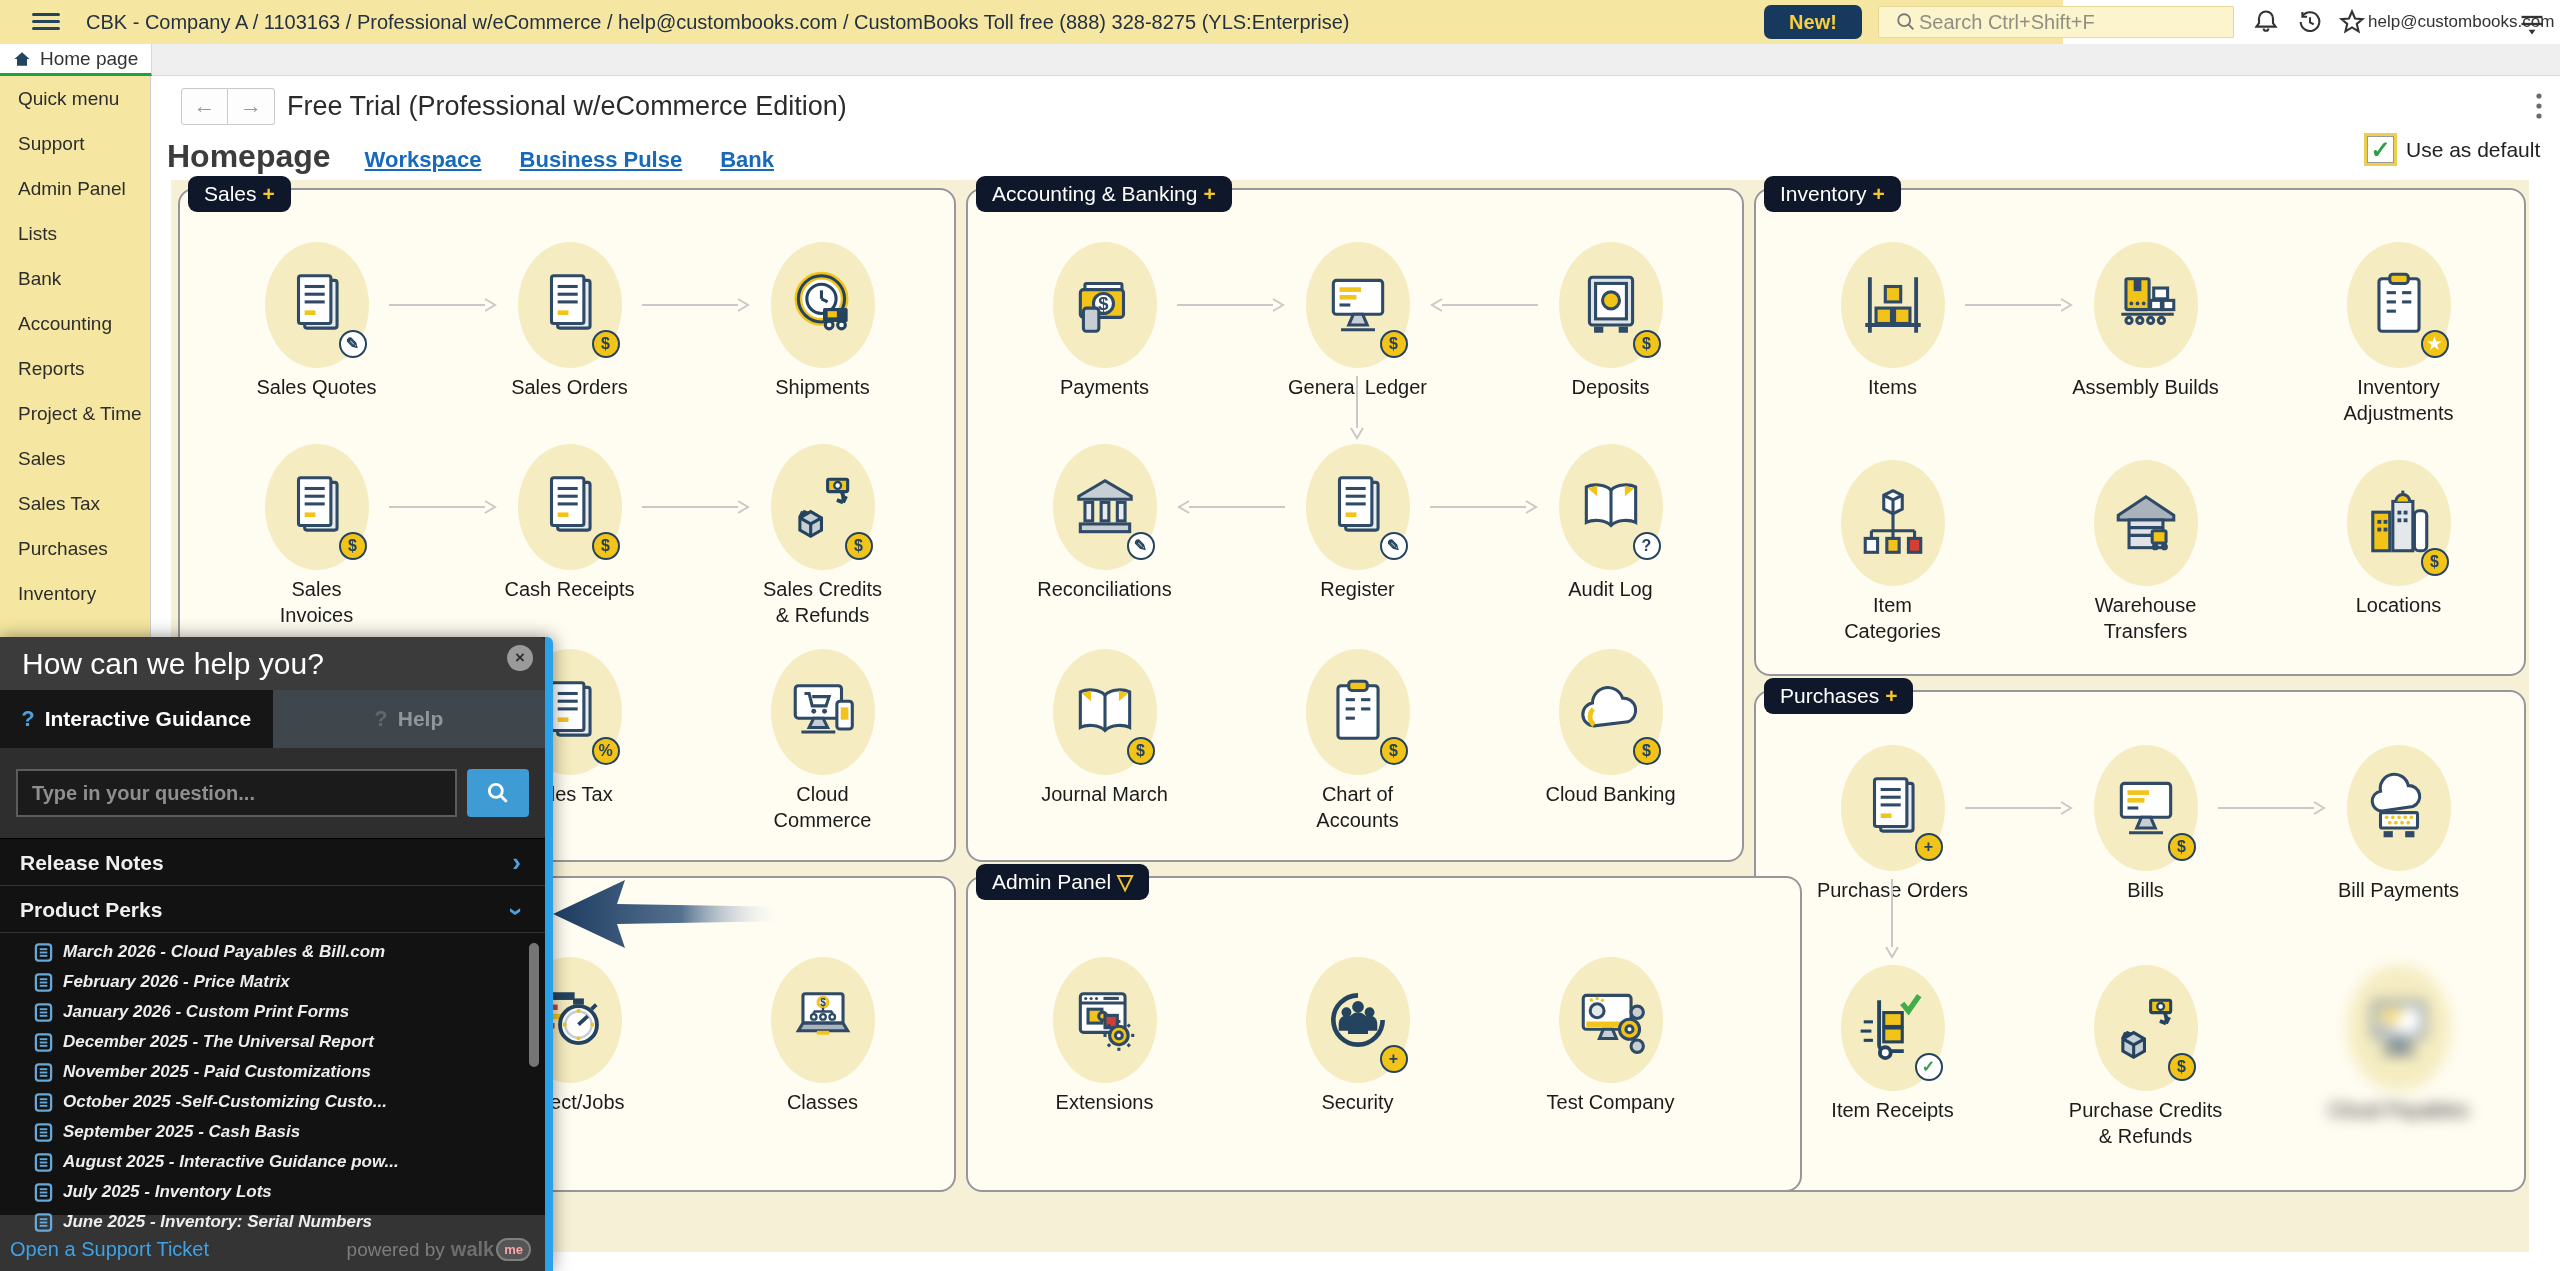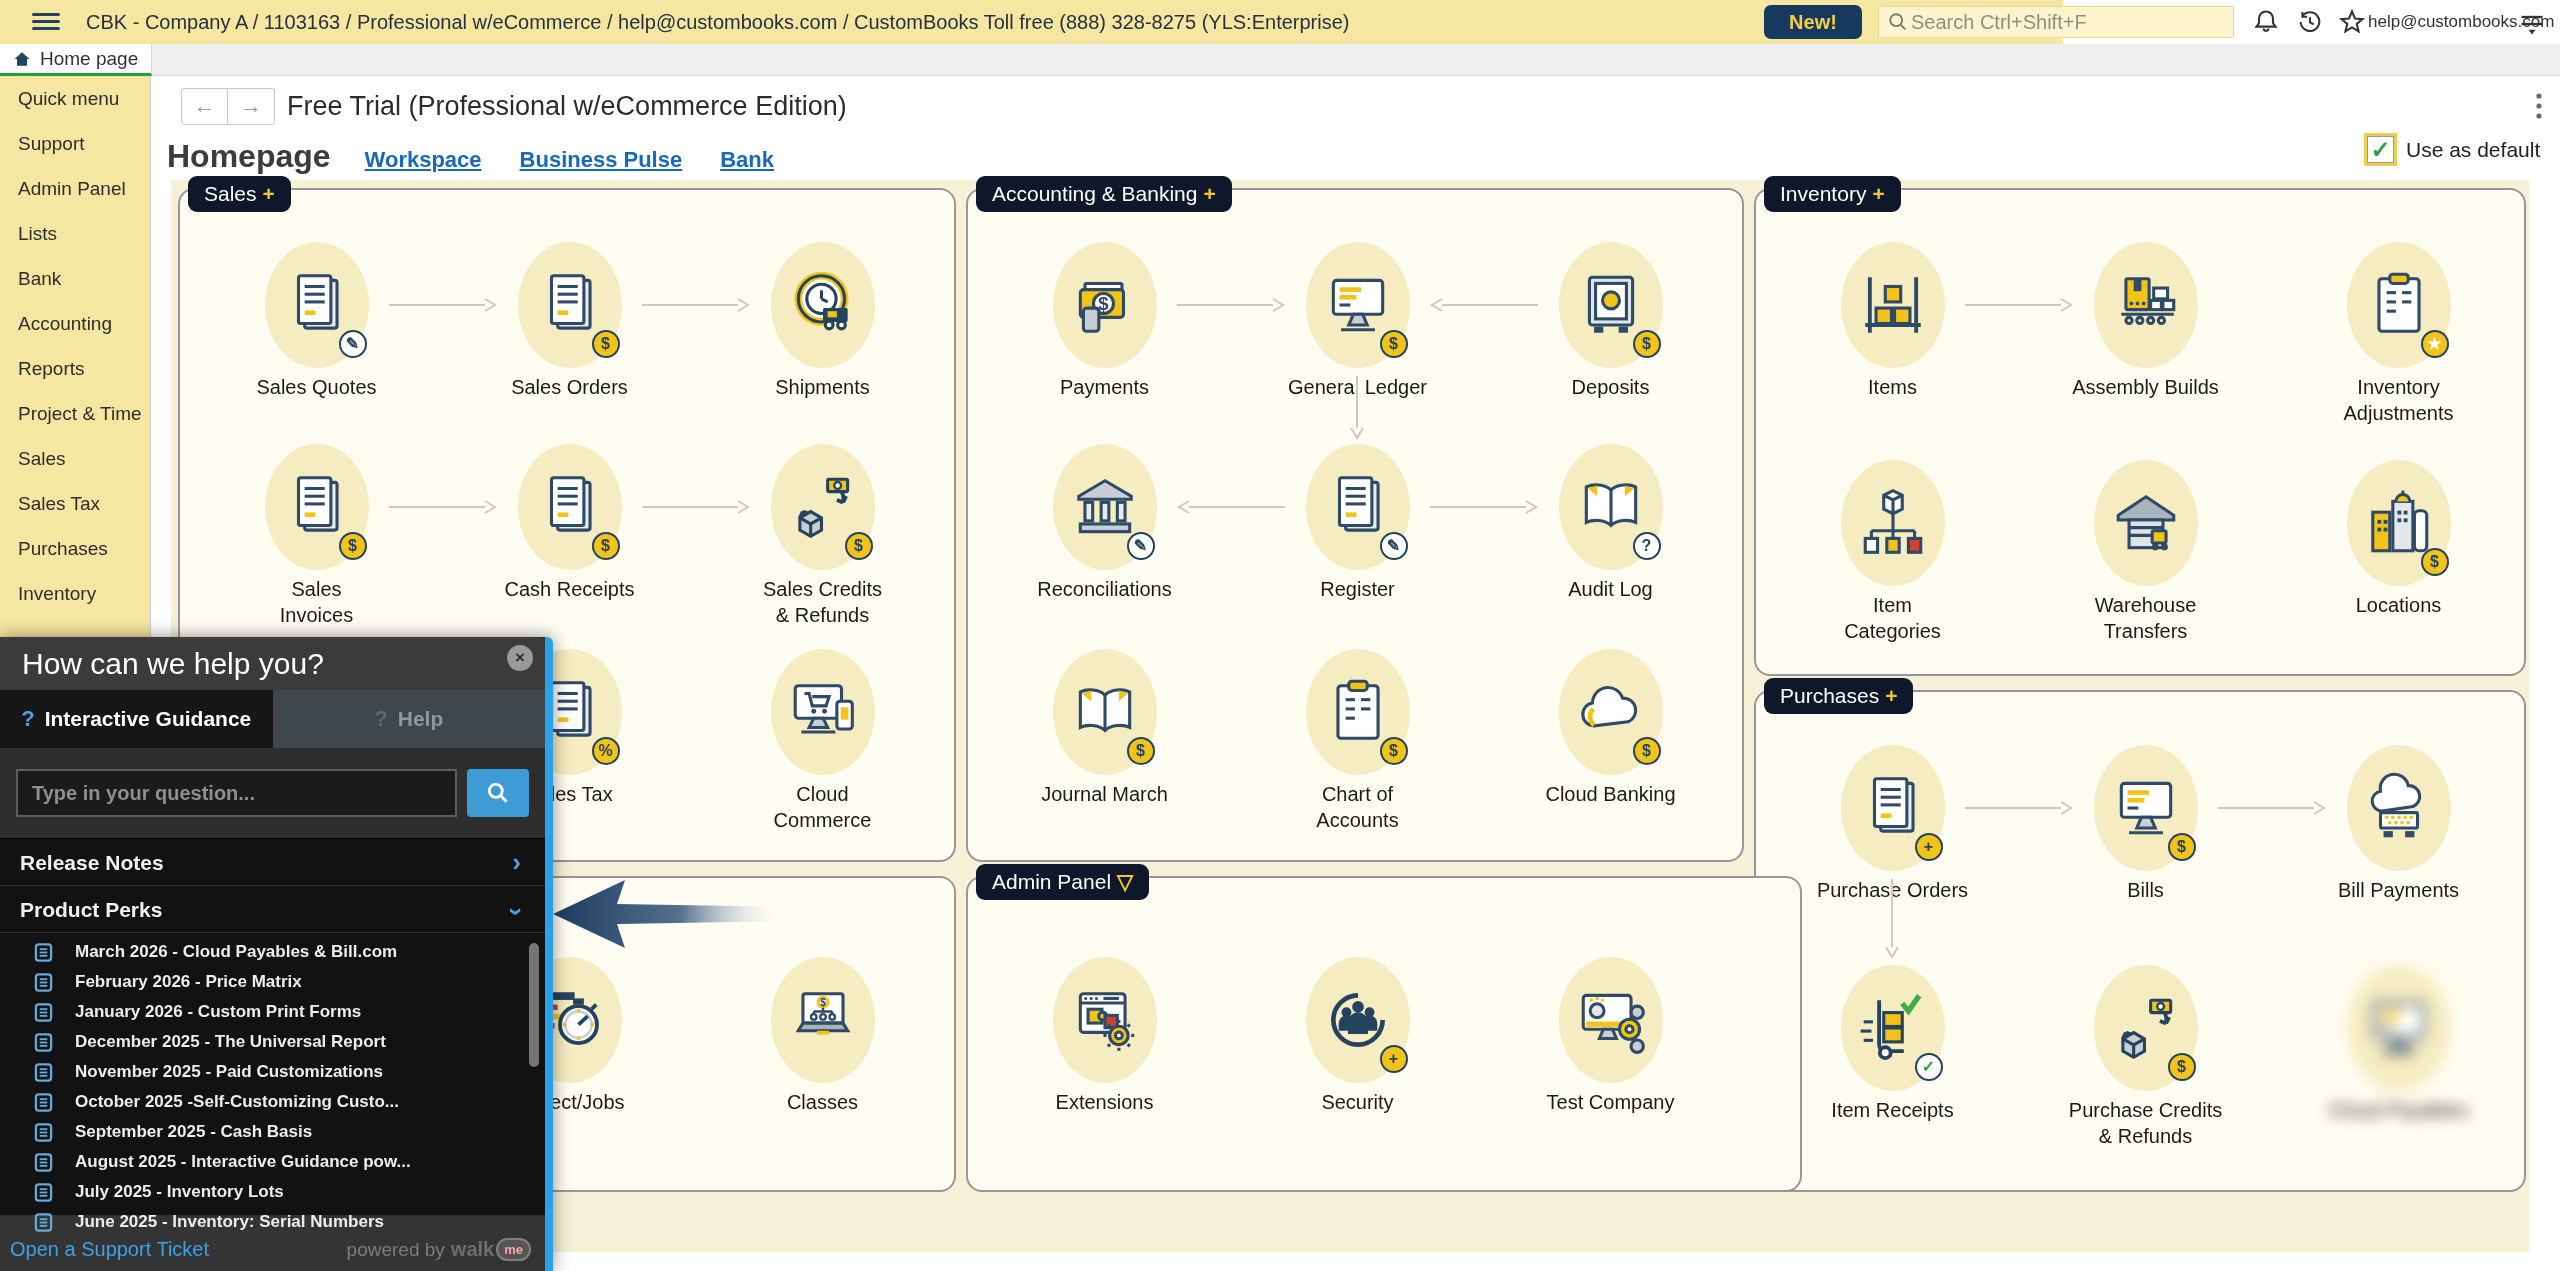--- a/index.html
+++ b/index.html
@@ -7,21 +7,21 @@
   *{box-sizing:border-box;}
 
   
   .topbar{position:absolute;left:0;top:0;width:2063px;height:44px;background:#f5e7a1;}
   .hamburger{position:absolute;left:32px;top:9px;width:28px;height:26px;cursor:pointer;}
   .hamburger span{display:block;height:3px;background:#24435e;margin:4px 0;border-radius:2px;}
   .crumb{position:absolute;left:86px;top:0;height:44px;line-height:44px;font-size:20px;color:#243140;white-space:nowrap;}
   .newbadge{position:absolute;left:1764px;top:5px;width:98px;height:34px;background:#17395e;border-radius:7px;
     color:#f8cf3f;font-size:20px;font-weight:bold;text-align:center;line-height:34px;}
   .tsearch{position:absolute;left:1878px;top:6px;width:356px;height:32px;background:#fbf4cd;border:1px solid #e6d896;
-    border-radius:1px;display:flex;align-items:center;padding:8px 8px;}
+    border-radius:1px;display:flex;align-items:center;padding:8px 8px;justify-content:center;}
   .tsearch input{border:none;background:transparent;outline:none;font-size:20px;color:#555;width:300px;
     font-family:"Liberation Sans",sans-serif;}
   .tsearch input::placeholder{color:#8f8f82;}
   .tico{position:absolute;top:8px;width:28px;height:28px;cursor:pointer;}
   .t-email{position:absolute;left:2368px;top:0;height:44px;line-height:44px;font-size:17px;color:#333;}
   
   .tabbar{position:absolute;left:0;top:44px;width:2560px;height:32px;background:#efefef;border-bottom:1px solid #d8d8d8;}
   .tab-active{position:absolute;left:0;top:0;width:152px;height:32px;background:#fff;border-right:1px solid #d8d8d8;
     border-bottom:3px solid #1fa23c;display:flex;align-items:center;padding-left:12px;cursor:pointer;}
   .tab-active .tlabel{font-size:19px;color:#333;margin-left:8px;}
@@ -84,21 +84,21 @@
   .hp-search input::placeholder{color:#8f8f8f;}
   .hp-sbtn{width:62px;height:48px;background:#3f9bd4;border:none;border-radius:4px;margin-left:10px;cursor:pointer;
     display:flex;align-items:center;justify-content:center;}
   .hp-body{position:relative;height:377px;background:#121212;border-top:1px solid #000;}
   .hp-sec{height:47px;line-height:47px;border-bottom:1px solid #333;position:relative;cursor:pointer;}
   .hp-sec .slabel{color:#f0f0f0;font-size:21px;font-weight:bold;padding-left:20px;}
   .hp-sec .chev{position:absolute;right:24px;top:0;color:#4aa2e2;font-size:26px;font-weight:bold;}
   .hp-sec .chev.down{transform:rotate(90deg);top:2px;}
   .hp-list{padding-top:4px;}
   .hp-item{height:30px;display:flex;align-items:center;padding-left:34px;cursor:pointer;}
-  .hp-item .txt{color:#ededed;font-size:17px;font-weight:bold;margin-left:22px;white-space:nowrap;}
+  .hp-item .txt{color:#ededed;font-size:17px;font-weight:bold;margin-left:10px;white-space:nowrap;font-style:italic;}
   .hp-thumb{position:absolute;right:6px;top:104px;width:10px;height:124px;background:#757575;border-radius:5px;}
   .hp-foot{height:56px;background:#343434;display:flex;justify-content:space-between;align-items:flex-end;
     padding:0 14px 10px 10px;}
   .hp-link{color:#3da2e6;font-size:20px;cursor:pointer;}
   .walkme{color:#7d7d7d;font-size:19px;display:flex;align-items:center;}
   .walkme .wk{color:#6e6e6e;font-weight:bold;font-size:20px;margin-left:6px;}
   .walkme .me{background:#555;color:#fca5a5;border:2px solid #808080;border-radius:12px;padding:0 6px;
     font-size:13px;font-weight:bold;line-height:19px;margin-left:2px;}
 
   .walkarrow{position:absolute;left:553px;top:878px;z-index:60;}

